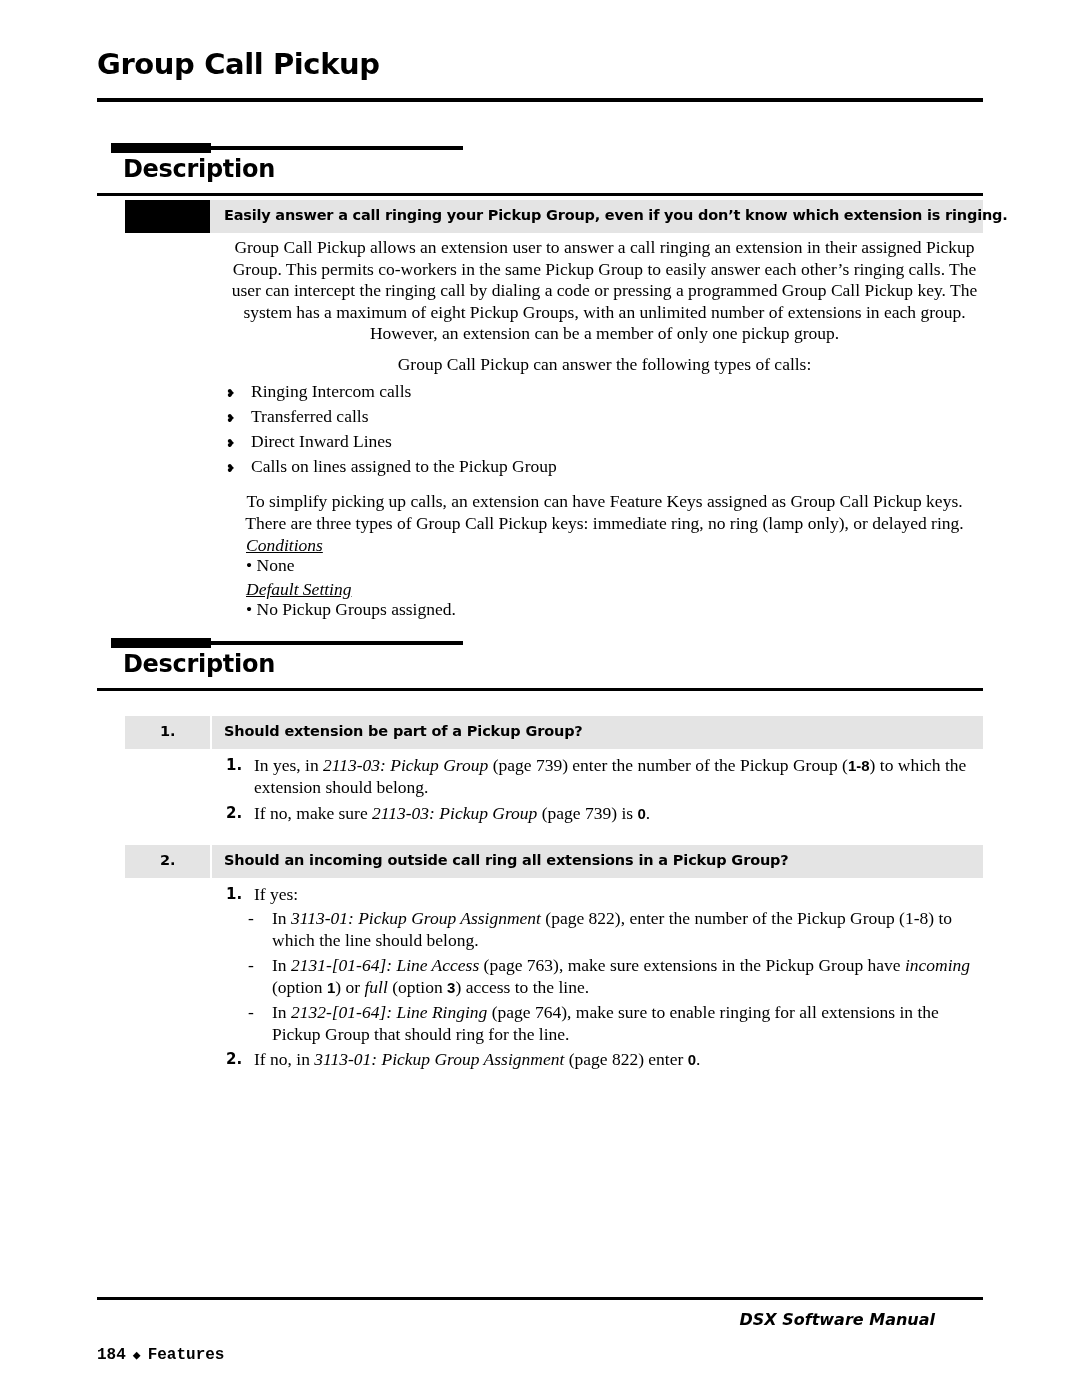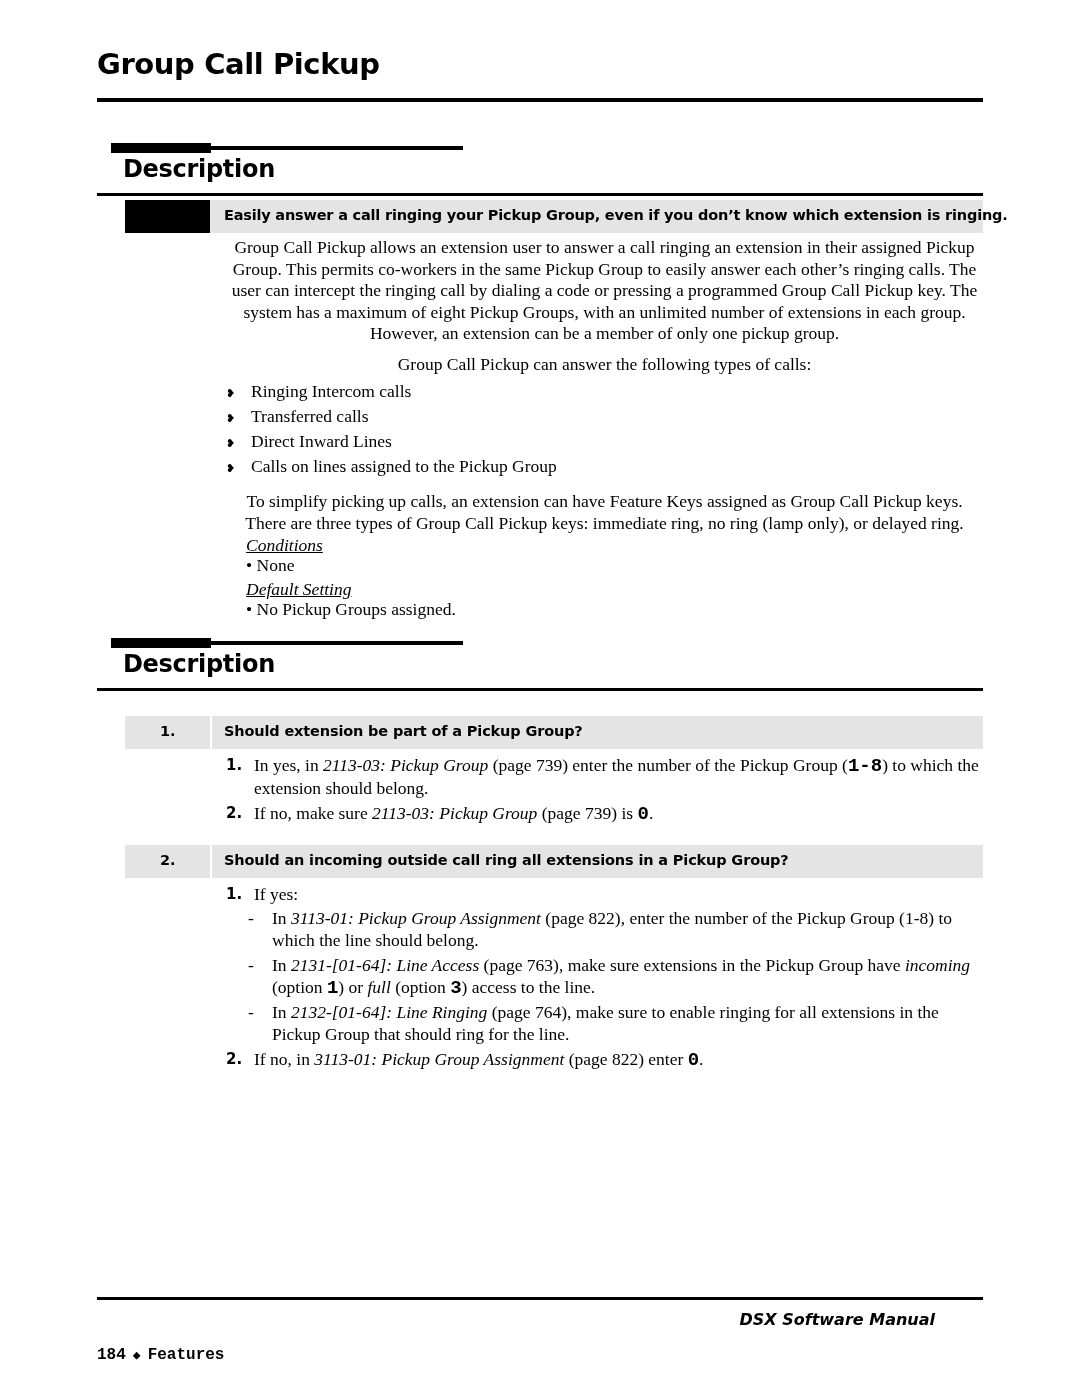--- a/index.html
+++ b/index.html
@@ -217,21 +217,21 @@
     left: 0;
     top: 0;
     font-size: 17.5px;
   }
   .dash-item .txt {
     display: block;
     margin-left: 24px;
   }
 
   i.it { font-style: italic; }
-  b.bd { font-family: Liberation Mono, monospace; font-weight: bold; font-size: 19px; }
+  b.bd { font-family: Liberation Sans, sans-serif; font-weight: bold; font-size: 15px; }
 
   
   .footer-rule {
     position: absolute;
     left: 97px;
     top: 1297px;
     width: 886px;
     height: 3px;
     background: #000;
   }

